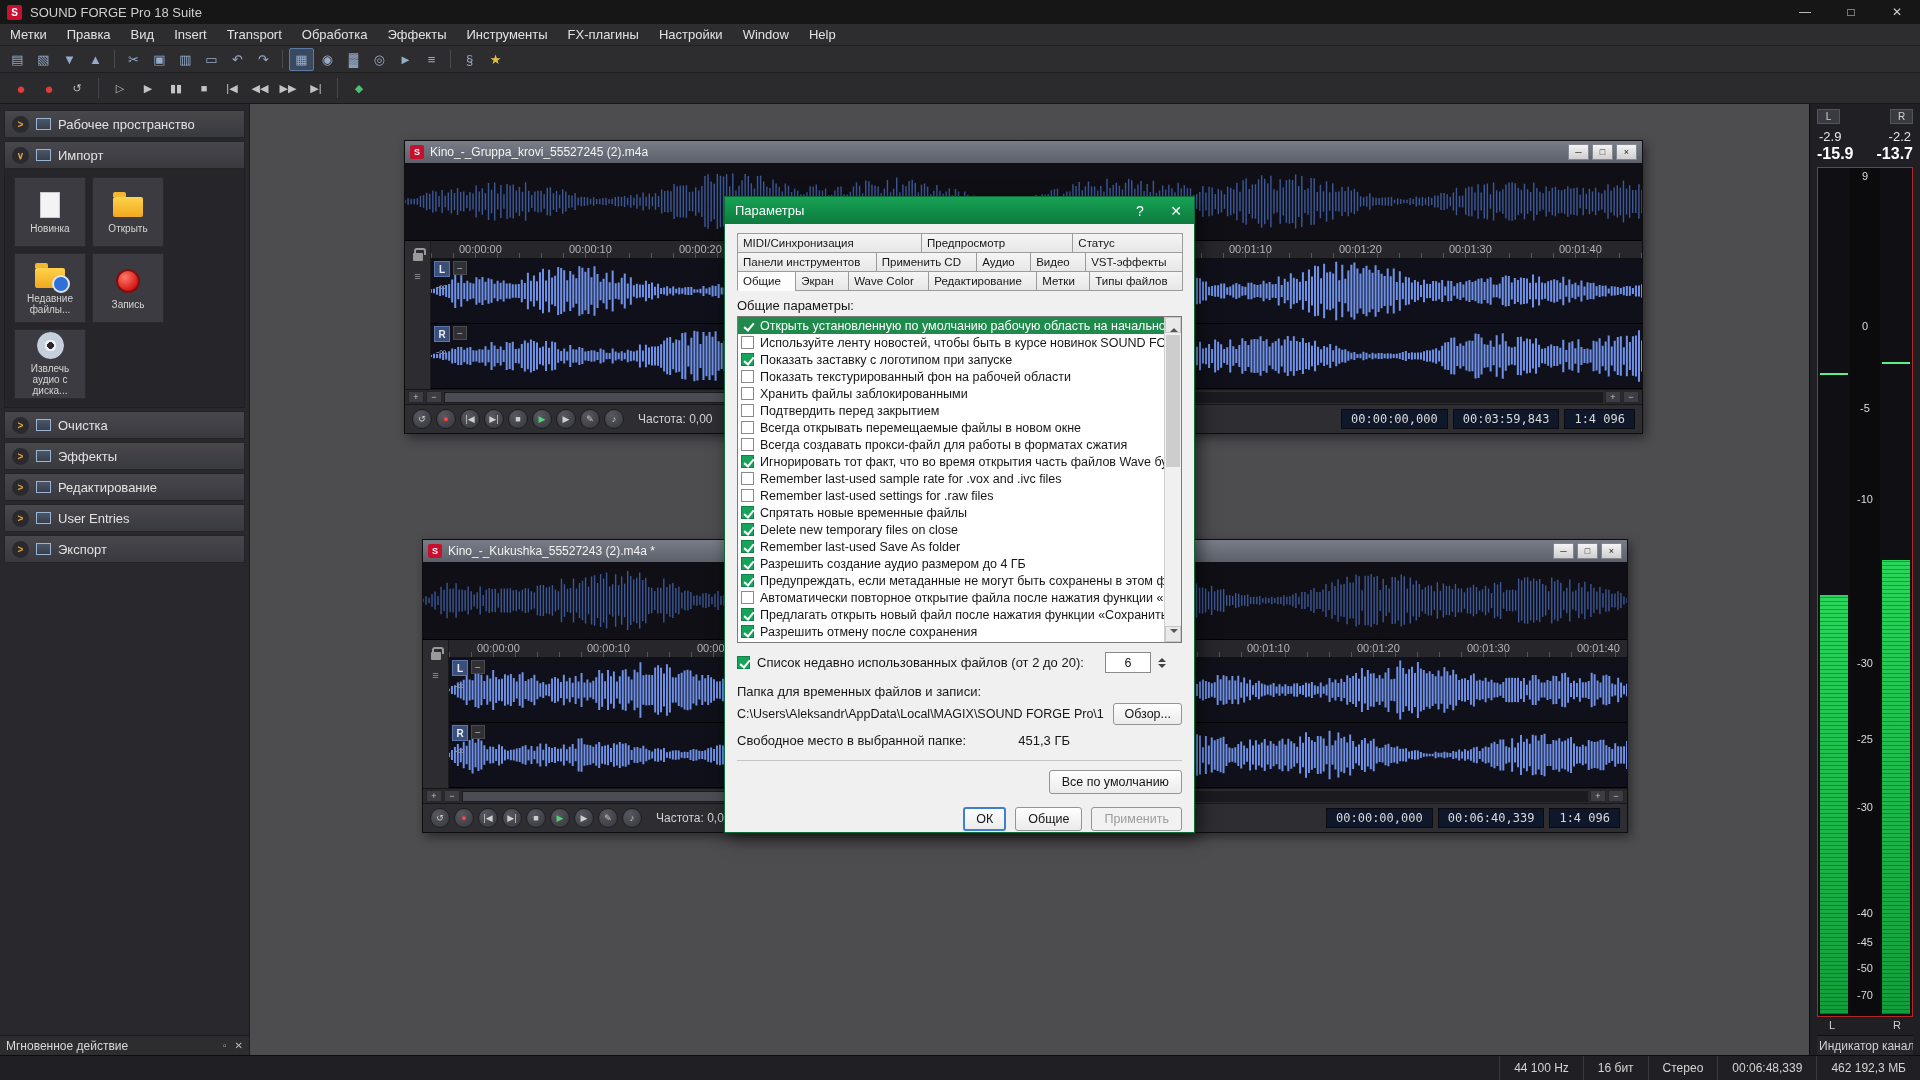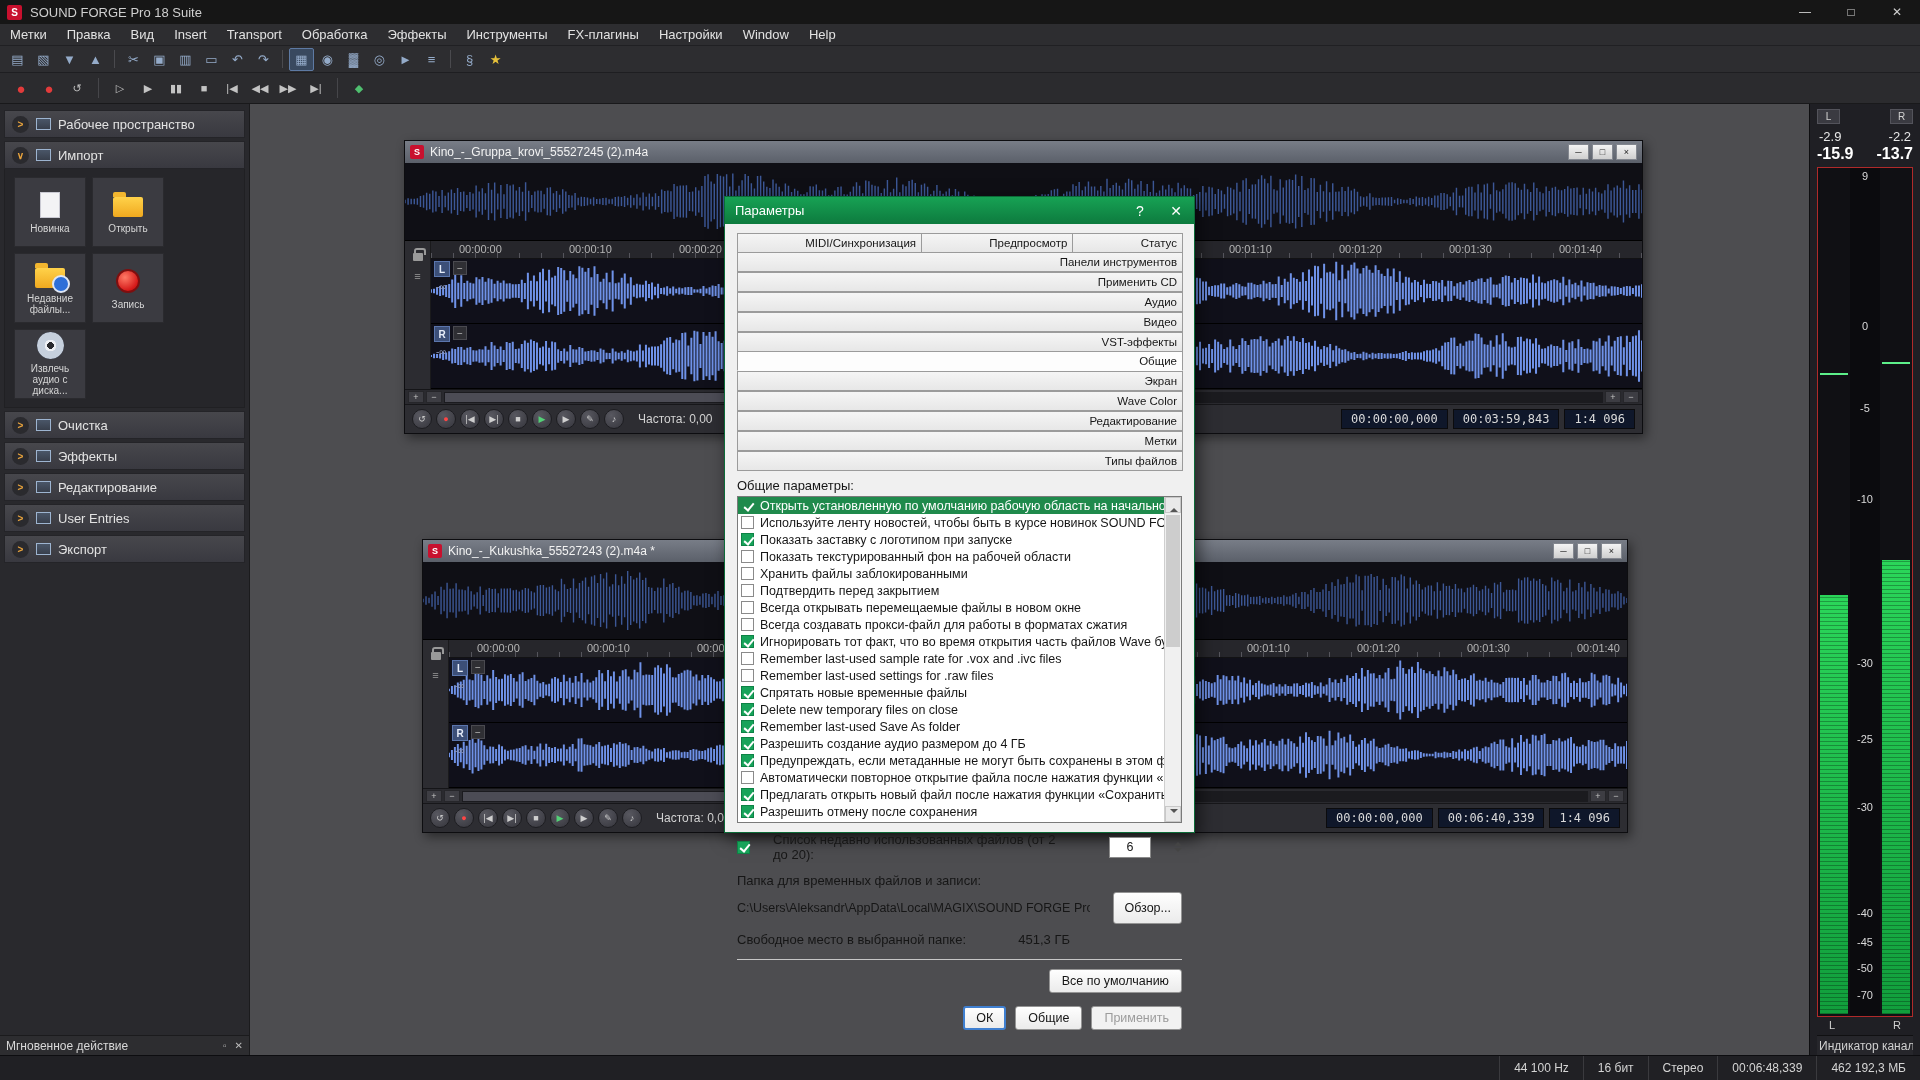--- a/index.html
+++ b/index.html
@@ -76,50 +76,50 @@
   .tfields{margin-left:auto;display:flex;gap:5px;}
   .tfield{background:#0f172a;border:1px solid #0b0b0d;color:#dadada;font-family:"DejaVu Sans Mono",monospace;font-size:12px;padding:2px 9px;white-space:nowrap;}
 
   
   .dialog{position:absolute;left:724px;top:196px;width:471px;height:637px;background:#f0f0f0;border:1px solid #0c6b38;box-shadow:4px 6px 16px rgba(0,0,0,.55);display:flex;flex-direction:column;z-index:10;}
   .dtitle{height:27px;background:linear-gradient(#17a254,#0d7a3e);display:flex;align-items:center;color:#fff;font-size:13px;padding-left:10px;flex:0 0 27px;}
   .dtitle .spacer{flex:1;}
   .dhelp,.dclose{width:36px;height:100%;display:flex;align-items:center;justify-content:center;color:#fff;font-size:14px;}
   .dbody{flex:1;padding:9px 12px 10px;display:flex;flex-direction:column;font-size:13px;color:#161616;min-height:0;}
   .tabs{display:flex;}
-  .tabs + .tabs{margin-top:-1px;flex-direction:column;}
-  .tab{flex:1 1 auto;text-align:right;padding:3px 5px;border:1px solid #9b9b9b;background:linear-gradient(#f5f5f5,#e7e7e7);margin-right:-1px;font-size:11.5px;white-space:nowrap;overflow:hidden;}
+  .tabs + .tabs{margin-top:-1px;}
+  .tab{flex:1 1 auto;text-align:left;padding:3px 5px;border:1px solid #9b9b9b;background:linear-gradient(#f5f5f5,#e7e7e7);margin-right:-1px;font-size:11.5px;white-space:nowrap;overflow:hidden;}
   .tab.active{background:#fdfdfd;border-bottom-color:#fdfdfd;}
   .grouplabel{margin:7px 0 3px;font-size:13px;}
   .optlist{border:1px solid #7a7a7a;background:#fff;height:327px;display:flex;overflow:hidden;flex:0 0 327px;}
   .optcol{flex:1;display:flex;flex-direction:column;min-width:0;}
   .opt{height:17px;display:flex;align-items:center;gap:6px;padding:0 3px;font-size:12.5px;white-space:nowrap;overflow:hidden;flex:0 0 17px;}
   .opt.sel{background:#1f8a4c;color:#fff;}
   .cb{width:13px;height:13px;flex:0 0 13px;border:1px solid #8a8a8a;background:#fff;position:relative;}
   .cb.on{background:#17a35a;border-color:#0d8245;}
   .cb.on::after{content:"";position:absolute;left:3.5px;top:0.5px;width:4px;height:8px;border:solid #fff;border-width:0 2px 2px 0;transform:rotate(40deg);}
   .opt.sel .cb{background:transparent;border-color:transparent;}
   .vscroll{width:17px;background:#f0f0f0;border-left:1px solid #cfcfcf;display:flex;flex-direction:column;flex:0 0 17px;}
   .varrow{height:16px;background:#e9e9e9;border:1px solid #c8c8c8;position:relative;flex:0 0 16px;}
   .varrow::after{content:"";position:absolute;left:4px;top:6px;border:4px solid transparent;border-bottom-color:#555;}
   .varrow.down::after{top:2px;border-bottom-color:transparent;border-top-color:#555;}
   .vtrack{flex:1;position:relative;}
   .vthumb{position:absolute;left:1px;right:1px;top:2px;height:45%;background:#cdcdcd;}
-  .drow{display:flex;align-items:center;gap:23px;}
+  .drow{display:flex;align-items:center;gap:7px;}
   .recentrow{margin-top:9px;}
   .spinbox{width:46px;height:21px;border:1px solid #8a8a8a;background:#fff;display:flex;align-items:center;justify-content:center;font-size:12.5px;margin-left:14px;}
   .spin{display:flex;flex-direction:column;gap:2px;}
   .spin i{display:block;width:0;height:0;border:4px solid transparent;}
   .spin .up{border-bottom-color:#444;}
   .spin .dn{border-top-color:#444;}
   .flabel{margin-top:11px;}
   .pathrow{margin-top:4px;}
   .pathtext{flex:1;white-space:nowrap;overflow:hidden;font-size:12.5px;}
   .btn{background:linear-gradient(#fefefe,#ebebeb);border:1px solid #949494;border-radius:3px;font-size:12.5px;padding:3px 12px;color:#151515;height:24px;}
-  .btn.small{padding:2px 10px;height:32px;}
+  .btn.small{padding:2px 10px;height:22px;}
   .btn.okbtn{border:2px solid #3f7fd0;padding:2px 11px;}
   .btn.disabled{color:#9c9c9c;background:#f2f2f2;text-align:right;}
   .freerow{margin-top:8px;}
   .freeval{margin-left:auto;margin-right:112px;}
   .dsep{border-top:1px solid #c6c6c6;margin:12px 0 9px;}
   .defrow{justify-content:flex-end;}
   .footrow{margin-top:13px;justify-content:flex-end;gap:9px;}
 
   
   .meters{position:absolute;right:0;top:104px;width:111px;bottom:25px;background:#1f1f24;border-left:1px solid #0e0e10;display:flex;flex-direction:column;padding:5px 7px 0;z-index:5;}

